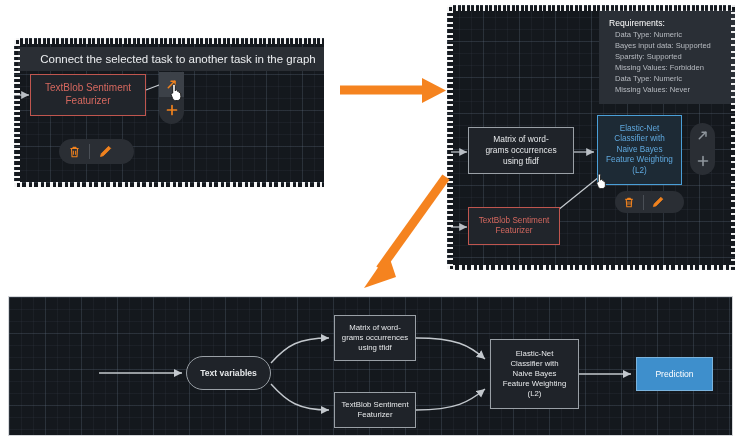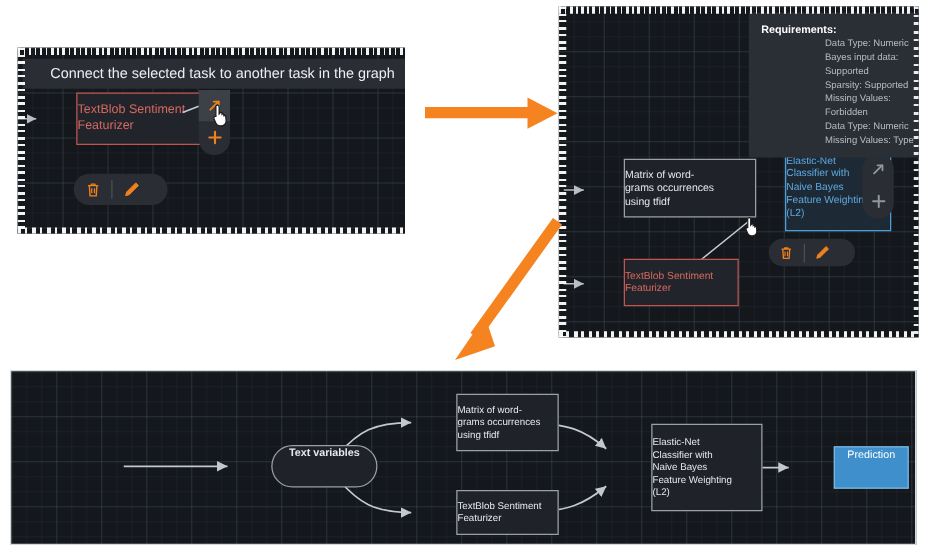--- a/index.html
+++ b/index.html
@@ -34,40 +34,40 @@
   .tornEdgeBottom{position:absolute;left:0;right:0;bottom:0;height:5px;
     background:
       repeating-linear-gradient(to right,#fff 0 3px,transparent 3px 6px,#fff 6px 8px,transparent 8px 12px);
     opacity:.95;pointer-events:none;}
   .tornEdgeRight{position:absolute;right:0;top:0;bottom:0;width:4px;
     background:
       repeating-linear-gradient(to bottom,#fff 0 2px,transparent 2px 7px,#fff 7px 9px,transparent 9px 13px);
     opacity:.9;pointer-events:none;}
 
   
-  .node{position:absolute;box-sizing:border-box;display:flex;align-items:flex-start;
+  .node{position:absolute;box-sizing:border-box;display:flex;align-items:center;
         justify-content:center;text-align:center;line-height:1.28;
-        background:#22262c;color:#e6e8ea;border:1px solid #8d9399;margin-left:31px;}
+        background:#22262c;color:#e6e8ea;border:1px solid #8d9399;}
   .node.red{border-color:#c0564f;color:#d5685f;background:#21252b;}
   .node.blue{border-color:#4a9fd8;color:#5fa8de;background:#1c2franchise;}
   .node.blue{background:#1d2a35;}
   .node.filledblue{background:#3e8fcc;border-color:#7bb4dd;color:#ffffff;}
   .node.pill{border-radius:22px;}
   .node.plainrect{background:#1f2329;border-color:#9aa0a6;}
 
   
   .tipbar{position:absolute;background:#2a2e34;color:#eceef0;
           display:flex;align-items:center;padding:0 10px;
           font-size:11.5px;white-space:nowrap;}
 
   
   .reqbox{position:absolute;background:#2a2f36;color:#b8bcc2;
           padding:7px 10px 9px 10px;font-size:7.6px;line-height:1.45;}
-  .reqbox .hd{color:#ffffff;font-weight:bold;font-size:8.6px;display:block;}
-  .reqbox .ln{display:block;padding-left:6px;margin-left:45px;}
+  .reqbox .hd{color:#ffffff;font-weight:normal;font-size:8.6px;display:block;}
+  .reqbox .ln{display:block;padding-left:6px;}
 
   
   .hbar{position:absolute;background:#2a2e34;border-radius:13px;height:25px;
         display:flex;align-items:center;}
   .hbar .hbtn{width:30px;height:25px;display:flex;align-items:center;justify-content:center;}
   .hbar .sep{width:1px;height:15px;background:#4a4f56;}
   .vbar{position:absolute;background:#2a2e34;border-radius:13px;width:25px;
         display:flex;flex-direction:column;align-items:center;}
   .vbar .vbtn{width:25px;height:25px;display:flex;align-items:center;justify-content:center;}
   .vbtn.hl{background:#3c4148;}
@@ -217,21 +217,21 @@
     </div>
   </div>
 
   <div class="reqbox" style="left:152px;top:5px;width:130px;">
     <span class="hd">Requirements:</span>
     <span class="ln">Data Type: Numeric</span>
     <span class="ln">Bayes input data: Supported</span>
     <span class="ln">Sparsity: Supported</span>
     <span class="ln">Missing Values: Forbidden</span>
     <span class="ln">Data Type: Numeric</span>
-    <span class="ln">Missing Values: Type</span>
+    <span class="ln">Missing Values: Never</span>
   </div>
 
   <div class="tornEdgeTop"></div>
   <div class="tornEdgeLeft"></div>
   <div class="tornEdgeBottom"></div>
   <div class="tornEdgeRight"></div>
 </div>
 
 <div class="canvas panel3">
 
@@ -272,21 +272,21 @@
   </div>
 
   <div class="node plainrect" style="left:481px;top:42px;width:89px;height:70px;font-size:7.8px;flex-direction:column;">
     <span>Elastic-Net</span>
     <span>Classifier with</span>
     <span>Naive Bayes</span>
     <span>Feature Weighting</span>
     <span>(L2)</span>
   </div>
 
-  <div class="node filledblue" style="left:627px;top:60px;width:60px;height:34px;font-size:8.6px;">
+  <div class="node filledblue" style="left:627px;top:60px;width:77px;height:34px;font-size:8.6px;">
     <span>Prediction</span>
   </div>
 </div>
 
 <svg class="bigarrow" style="left:338px;top:72px;width:112px;height:40px;" viewBox="0 0 112 40">
   <path d="M2,18 L88,18" stroke="#f5831f" stroke-width="9" stroke-linecap="butt"></path>
   <path d="M84,6 L108,18.5 L84,31 Z" fill="#f5831f"></path>
 </svg>
 
 <svg class="bigarrow" style="left:338px;top:175px;width:115px;height:115px;" viewBox="0 0 115 115">

